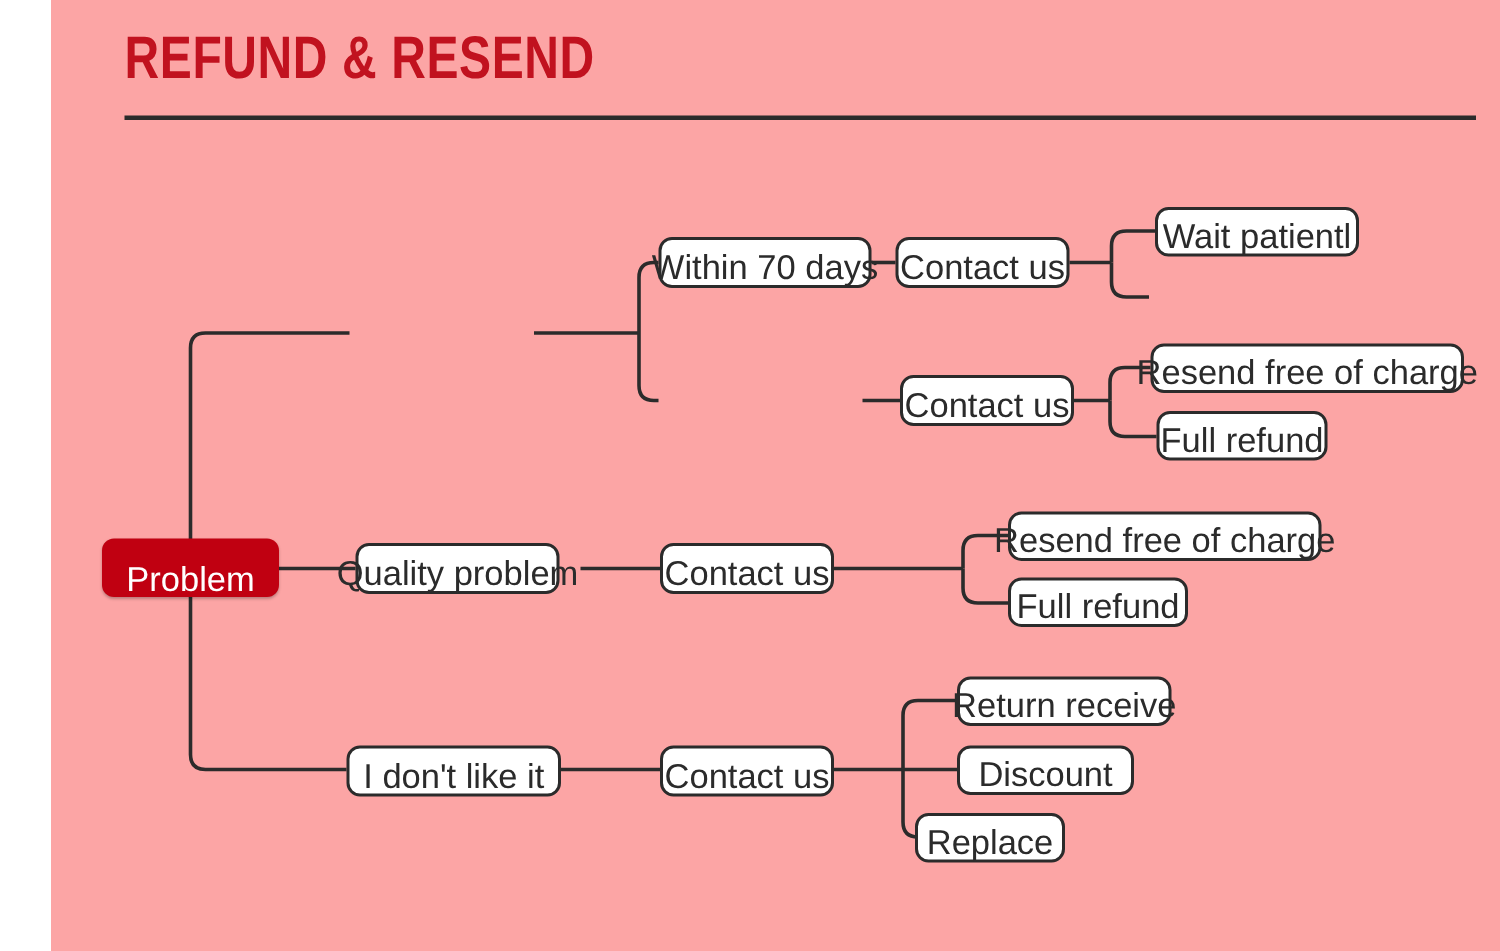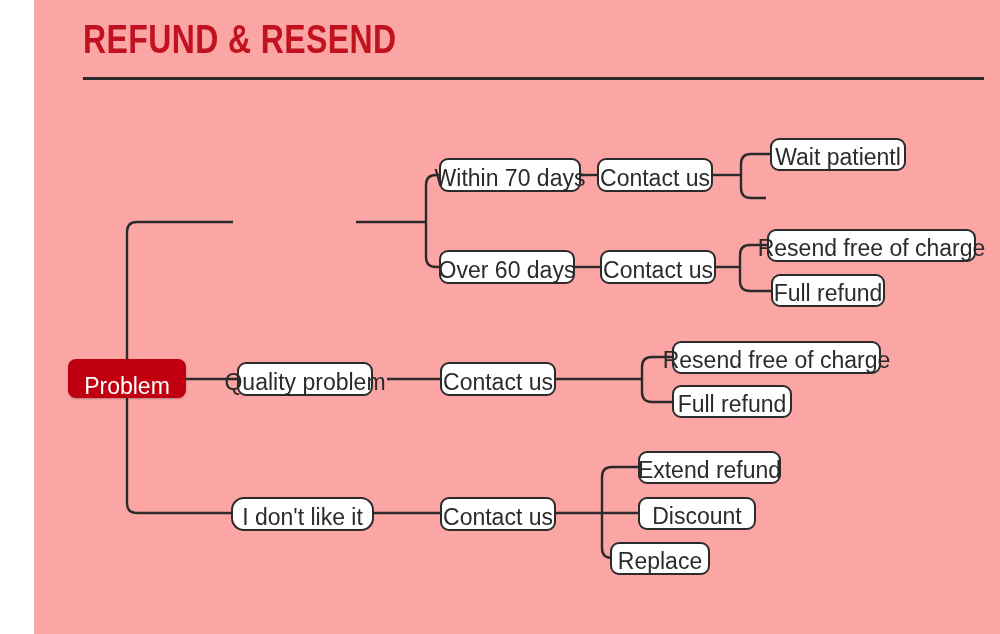--- a/index.html
+++ b/index.html
@@ -129,23 +129,20 @@
 
   <div class="node" style="left:563px; top:158px; width:116px; height:34px;">
     <span>Contact us</span>
   </div>
 
   <div class="node" style="left:736px; top:138px; width:136px; height:33px;">
     <span>Wait patientl</span>
   </div>
 
 
-  <div class="node" style="left:405px; top:250px; width:136px; height:34px;">
-    <span>Over 60 days</span>
-  </div>
 
   <div class="node" style="left:566px; top:250px; width:116px; height:34px;">
     <span>Contact us</span>
   </div>
 
   <div class="node" style="left:733px; top:229px; width:209px; height:33px;">
     <span>Resend free of charge</span>
   </div>
 
   <div class="node" style="left:737px; top:274px; width:114px; height:33px;">
@@ -161,30 +158,30 @@
   </div>
 
   <div class="node" style="left:638px; top:341px; width:209px; height:33px;">
     <span>Resend free of charge</span>
   </div>
 
   <div class="node" style="left:638px; top:385px; width:120px; height:33px;">
     <span>Full refund</span>
   </div>
 
-  <div class="node" style="left:197px; top:497px; width:143px; height:34px;border-radius:13px;">
+  <div class="node" style="left:197px; top:497px; width:143px; height:34px;">
     <span>I don't like it</span>
   </div>
 
   <div class="node" style="left:406px; top:497px; width:116px; height:34px;">
     <span>Contact us</span>
   </div>
 
   <div class="node" style="left:604px; top:451px; width:143px; height:33px;">
-    <span>Extend refund</span>
+    <span>Return receive</span>
   </div>
 
   <div class="node" style="left:604px; top:497px; width:118px; height:33px;">
     <span>Discount</span>
   </div>
 
   <div class="node" style="left:576px; top:542px; width:100px; height:33px;">
     <span>Replace</span>
   </div>
 

